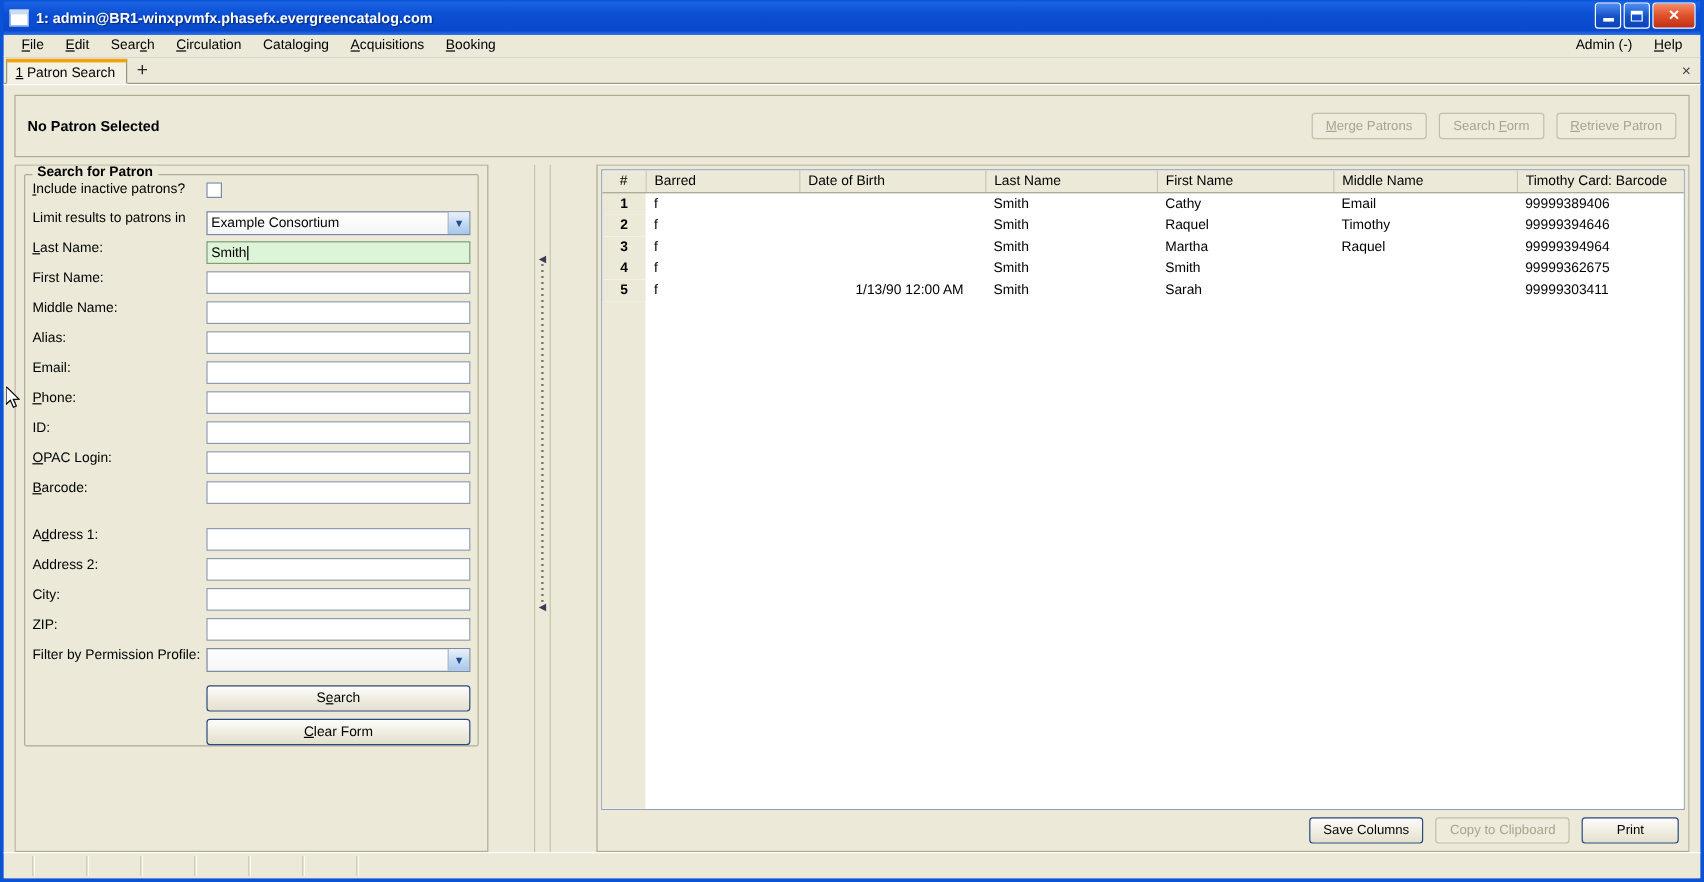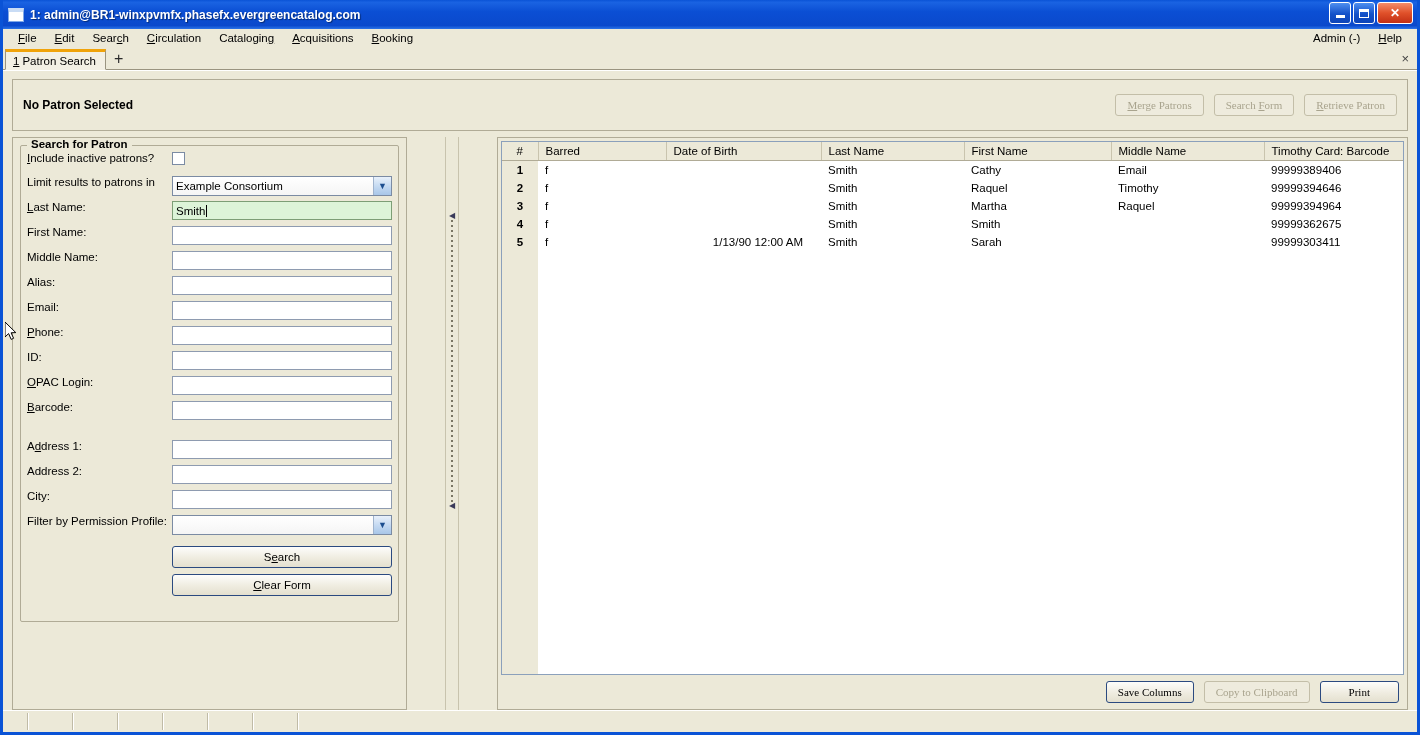--- a/index.html
+++ b/index.html
@@ -152,21 +152,21 @@
     position: relative;
   }
   #patron-status {
     font-size: 12px; font-weight: bold; color: #000;
   }
   #patron-actions {
     margin-left: auto;
     display: flex; gap: 10px;
   }
   .btn {
-    font-family: Liberation Serif, serif;
+    font-family: Liberation Sans, sans-serif;
     font-size: 11px;
     padding: 4px 11px;
     background: linear-gradient(to bottom, #fdfdfb, #efece0 55%, #e4e0cf);
     border: 1px solid #8c8770;
     border-radius: 3px;
     color: #000;
     white-space: nowrap;
     cursor: default;
   }
   .btn.disabled {
@@ -547,20 +547,24 @@
           <div class="frow tall">
             <div class="flabel">Address 2:</div>
             <div class="finput"></div>
           </div>
 
           <div class="frow tall">
             <div class="flabel">City:</div>
             <div class="finput"></div>
           </div>
 
+          <div class="frow tall">
+            <div class="flabel">ZIP:</div>
+            <div class="finput"></div>
+          </div>
 
           <div class="frow tall">
             <div class="flabel" style="flex:0 0 145px;">Filter by Permission Profile:</div>
             <div class="fselect">
               <span></span>
               <span class="sel-arrow">▼</span>
             </div>
           </div>
 
           <div class="fbtnrow">

